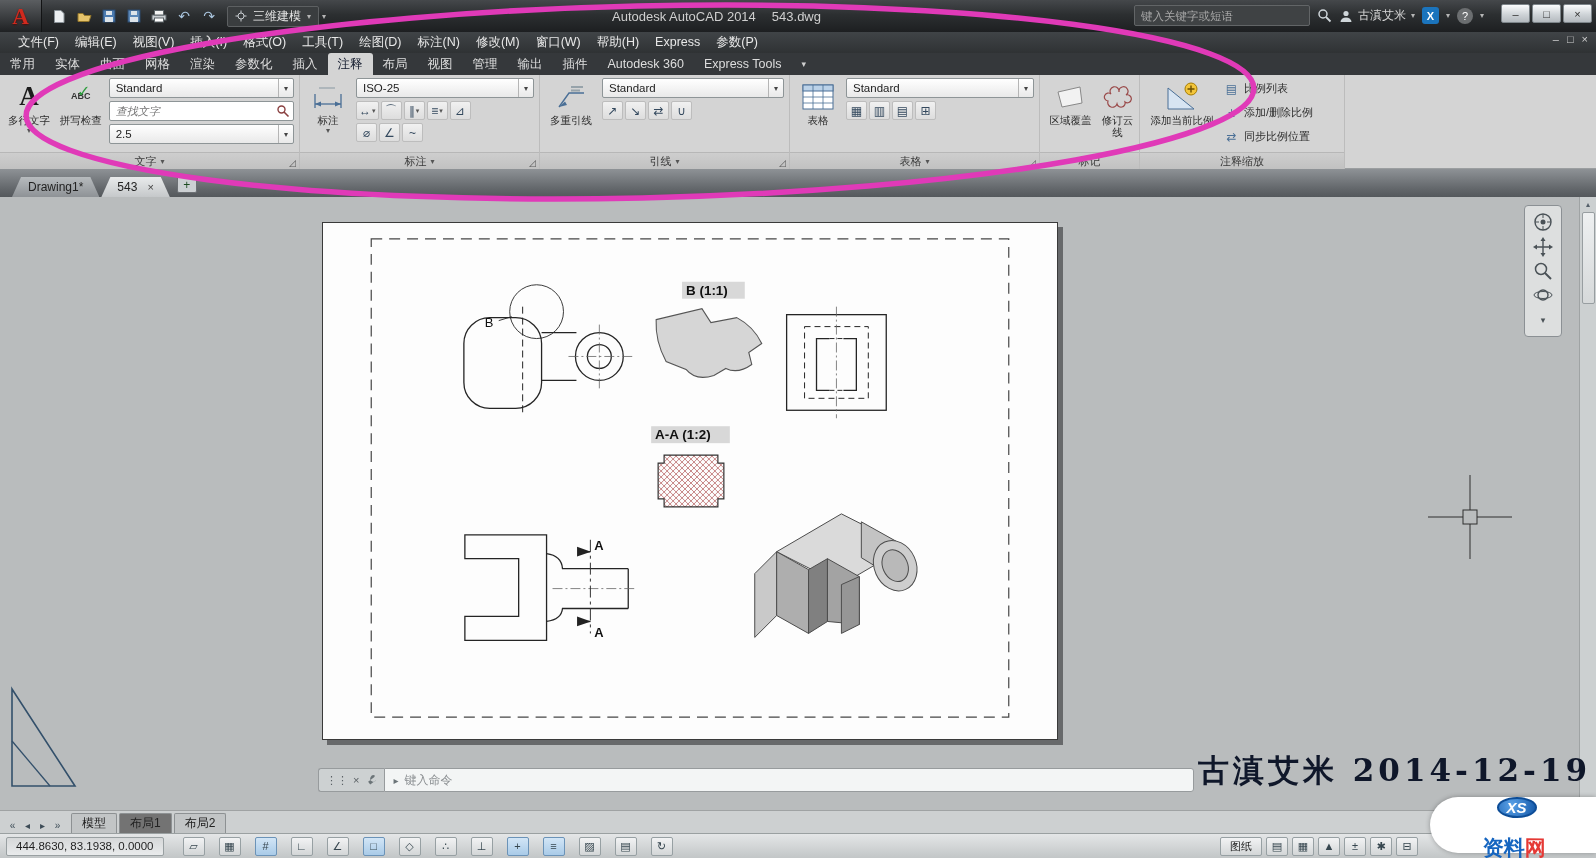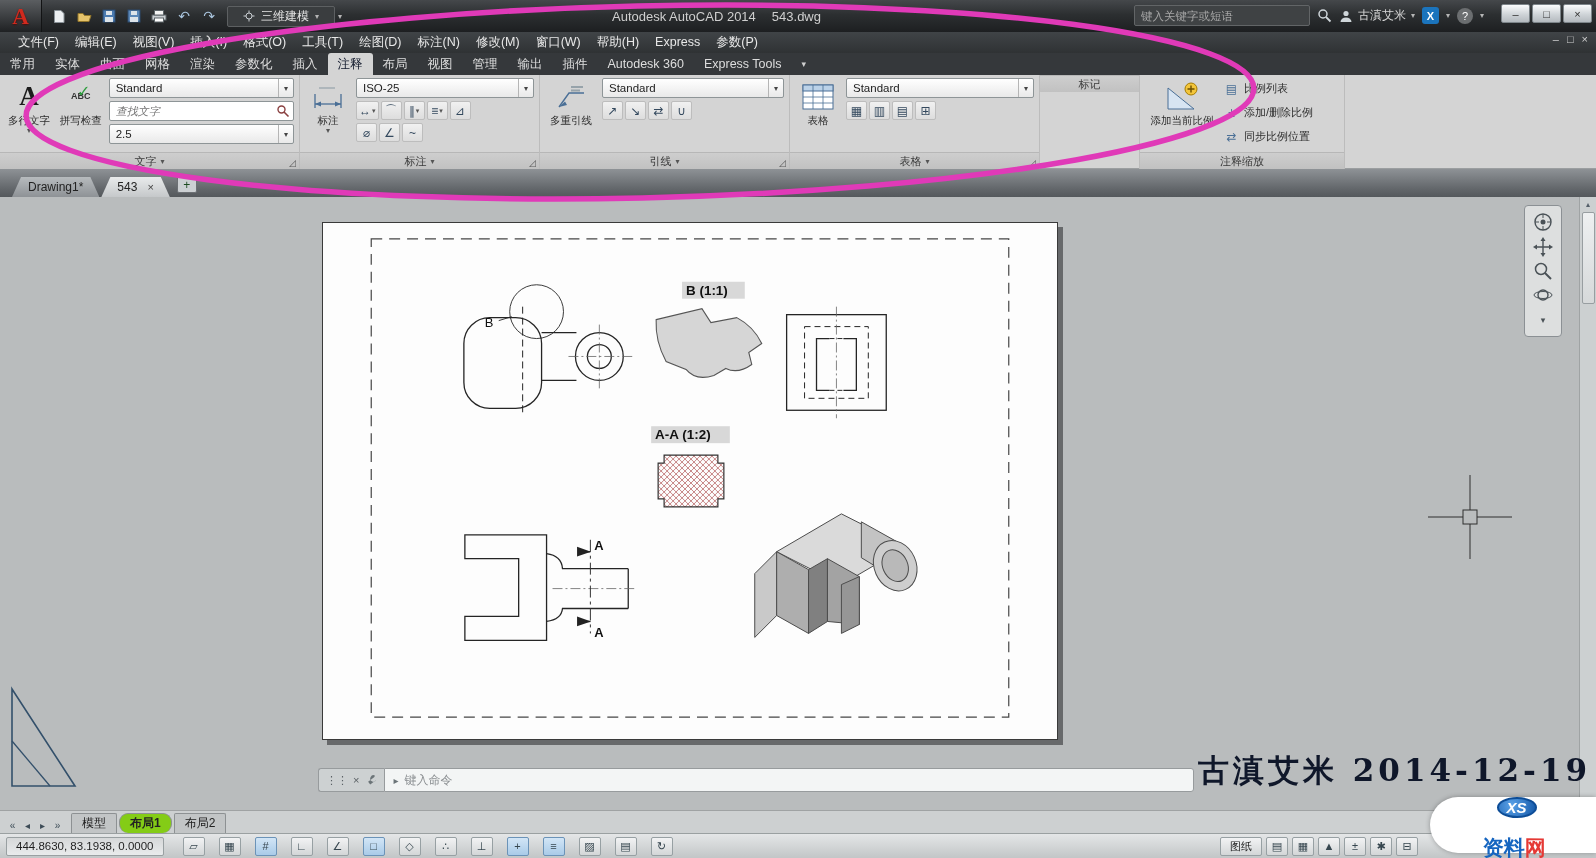--- a/index.html
+++ b/index.html
@@ -6,21 +6,21 @@
 html,body{width:1596px;height:858px;overflow:hidden;font-family:"Liberation Sans","DejaVu Sans",sans-serif;}
 #app{position:absolute;width:1596px;height:858px;background:#b9bcbd;overflow:hidden;}
 .band{position:absolute;left:0;width:1596px;}
 
 
 #title-bar{top:0;height:32px;background:linear-gradient(#45484b 0%,#2c2f31 45%,#1d1f21 100%);display:flex;align-items:center;color:#d6d6d6;}
 #acad-logo{width:42px;height:32px;background:linear-gradient(#5b5e61,#1f2123);display:flex;align-items:center;justify-content:center;border-right:1px solid #121314;}
 .logo-a{font-family:"Liberation Serif","DejaVu Serif",serif;font-size:23px;font-weight:bold;color:#d12a1e;text-shadow:0 1px 2px #4d0a06;line-height:1;}
 .qat{display:flex;align-items:center;gap:3px;padding:0 6px;}
 .qat .ic{width:22px;height:20px;display:flex;align-items:center;justify-content:center;border-radius:2px;font-size:14px;color:#a9c4dd;}
-.ws-switch{display:flex;align-items:center;gap:6px;height:21px;background:#3a3d3f;border:1px solid #5d6062;border-radius:2px;padding:0 15px;font-size:12px;color:#e3e3e3;margin-left:4px;}
+.ws-switch{display:flex;align-items:center;gap:6px;height:21px;background:#3a3d3f;border:1px solid #5d6062;border-radius:2px;padding:0 7px;font-size:12px;color:#e3e3e3;margin-left:4px;}
 .dd-glyph{font-size:8px;color:#b5b5b5;}
 #title-center{position:absolute;left:612px;top:0;height:32px;display:flex;align-items:center;gap:16px;font-size:13px;color:#cfcfcf;white-space:nowrap;}
 #infocenter{position:absolute;right:112px;top:5px;display:flex;align-items:center;gap:7px;}
 #ic-search{width:176px;height:21px;background:#3f4244;border:1px solid #626567;border-radius:2px;color:#c9c9c9;font-size:11.5px;padding:0 6px;}
 #ic-search::placeholder{color:#a6a6a6;}
 .ic-item{display:flex;align-items:center;gap:5px;color:#d8d8d8;font-size:12px;white-space:nowrap;}
 .xchg{width:17px;height:17px;background:#1b74bc;color:#fff;font-weight:bold;font-size:11px;border-radius:3px;display:flex;align-items:center;justify-content:center;}
 .helpq{width:16px;height:16px;border-radius:50%;background:#6b6e70;color:#fff;font-size:11px;display:flex;align-items:center;justify-content:center;}
 #win-controls{position:absolute;right:4px;top:4px;display:flex;gap:2px;}
 .win-btn{width:29px;height:19px;background:linear-gradient(#fbfcfd,#cfd4d8 55%,#b4babf);border:1px solid #7d858a;border-radius:2px;display:flex;align-items:center;justify-content:center;font-size:11px;color:#2f2f2f;}
@@ -87,21 +87,21 @@
 #cmd-input-zone{flex:1;display:flex;align-items:center;gap:6px;background:rgba(250,251,251,.9);border:1px solid #979b9d;border-radius:0 3px 3px 0;padding:0 8px;}
 #cmd-input-zone .pr{font-size:10px;color:#6b7advance;color:#6b7478;}
 #cmd-input{flex:1;border:none;outline:none;background:transparent;font-size:12px;color:#555;font-family:inherit;}
 #cmd-input::placeholder{color:#8b8f92;}
 
 
 #layout-bar{top:810px;height:23px;background:#cdd0d1;border-top:1px solid #9fa2a3;display:flex;align-items:flex-end;padding-left:5px;font-size:12px;color:#222;}
 .lnav{display:flex;margin:0 6px 2px 0;}
 .lnav span{width:15px;text-align:center;font-size:10px;color:#3d4c57;}
 .ltab{padding:0 10px;height:20px;line-height:19px;background:#c2c5c6;border:1px solid #8d9193;border-bottom:none;margin-right:2px;border-radius:2px 2px 0 0;white-space:nowrap;}
-.ltab.active{background:#84cc16;font-weight:bold;border-radius:9px;}
+.ltab.active{background:#737373;font-weight:normal;}
 
 
 #status-bar{top:833px;height:25px;background:linear-gradient(#e4e6e7,#c2c6c7);border-top:1px solid #9aa0a1;display:flex;align-items:center;padding:0 6px;gap:14px;}
 #coords{height:19px;background:linear-gradient(#d6d8d9,#e9ebec);border:1px solid #99a0a2;border-radius:2px;display:flex;align-items:center;font-size:11.5px;color:#1f1f1f;padding:0 9px;margin-right:5px;white-space:nowrap;}
 .stgl{width:22px;height:19px;background:linear-gradient(#f2f3f4,#d3d6d7);border:1px solid #97a0a3;border-radius:2px;display:flex;align-items:center;justify-content:center;font-size:11px;color:#36464f;}
 .stgl.on{background:linear-gradient(#d2e5f6,#a9cbe8);border-color:#6b93b8;}
 #sb-spacer{flex:1;}
 #sb-right{display:flex;align-items:center;gap:4px;padding-right:172px;}
 #paper-btn{height:19px;padding:0 9px;background:linear-gradient(#f2f3f4,#d3d6d7);border:1px solid #97a0a3;border-radius:2px;font-size:11px;color:#222;display:flex;align-items:center;white-space:nowrap;}
 
@@ -418,20 +418,38 @@
         </div>
       </div>
       <div class="rpanel-footer">
         <span>表格</span>
         <span class="fdd">▾</span>
         <span class="launcher">◿</span>
       </div>
     </div>
 
     <div class="rpanel" style="width:100px">
+      <div class="rpanel-content">
+        <div class="bigbtn" style="width:52px">
+          <span class="bicon">
+            <svg width="30" height="28">
+                <polygon points="3,9 25,4 27,20 7,24" fill="#f2f2f2" stroke="#888"></polygon>
+              </svg>
+          </span>
+          <span>区域覆盖</span>
+        </div>
+        <div class="bigbtn" style="width:34px">
+          <span class="bicon">
+            <svg width="30" height="28">
+                <path d="M6 18 a4 4 0 1 1 3 -7 a4.5 4.5 0 1 1 8 -2 a4.5 4.5 0 1 1 7 3 a4 4 0 1 1 -1 7 a4 4 0 1 1 -8 2 a4 4 0 1 1 -9 -3 z" fill="none" stroke="#9a4a4a" stroke-width="1.2"></path>
+              </svg>
+          </span>
+          <span>修订云线</span>
+        </div>
+      </div>
       <div class="rpanel-footer">
         <span>标记</span>
       </div>
     </div>
 
     <div class="rpanel" style="width:205px">
       <div class="rpanel-content">
         <div class="bigbtn" style="width:74px">
           <span class="bicon">
             <svg width="36" height="32">

